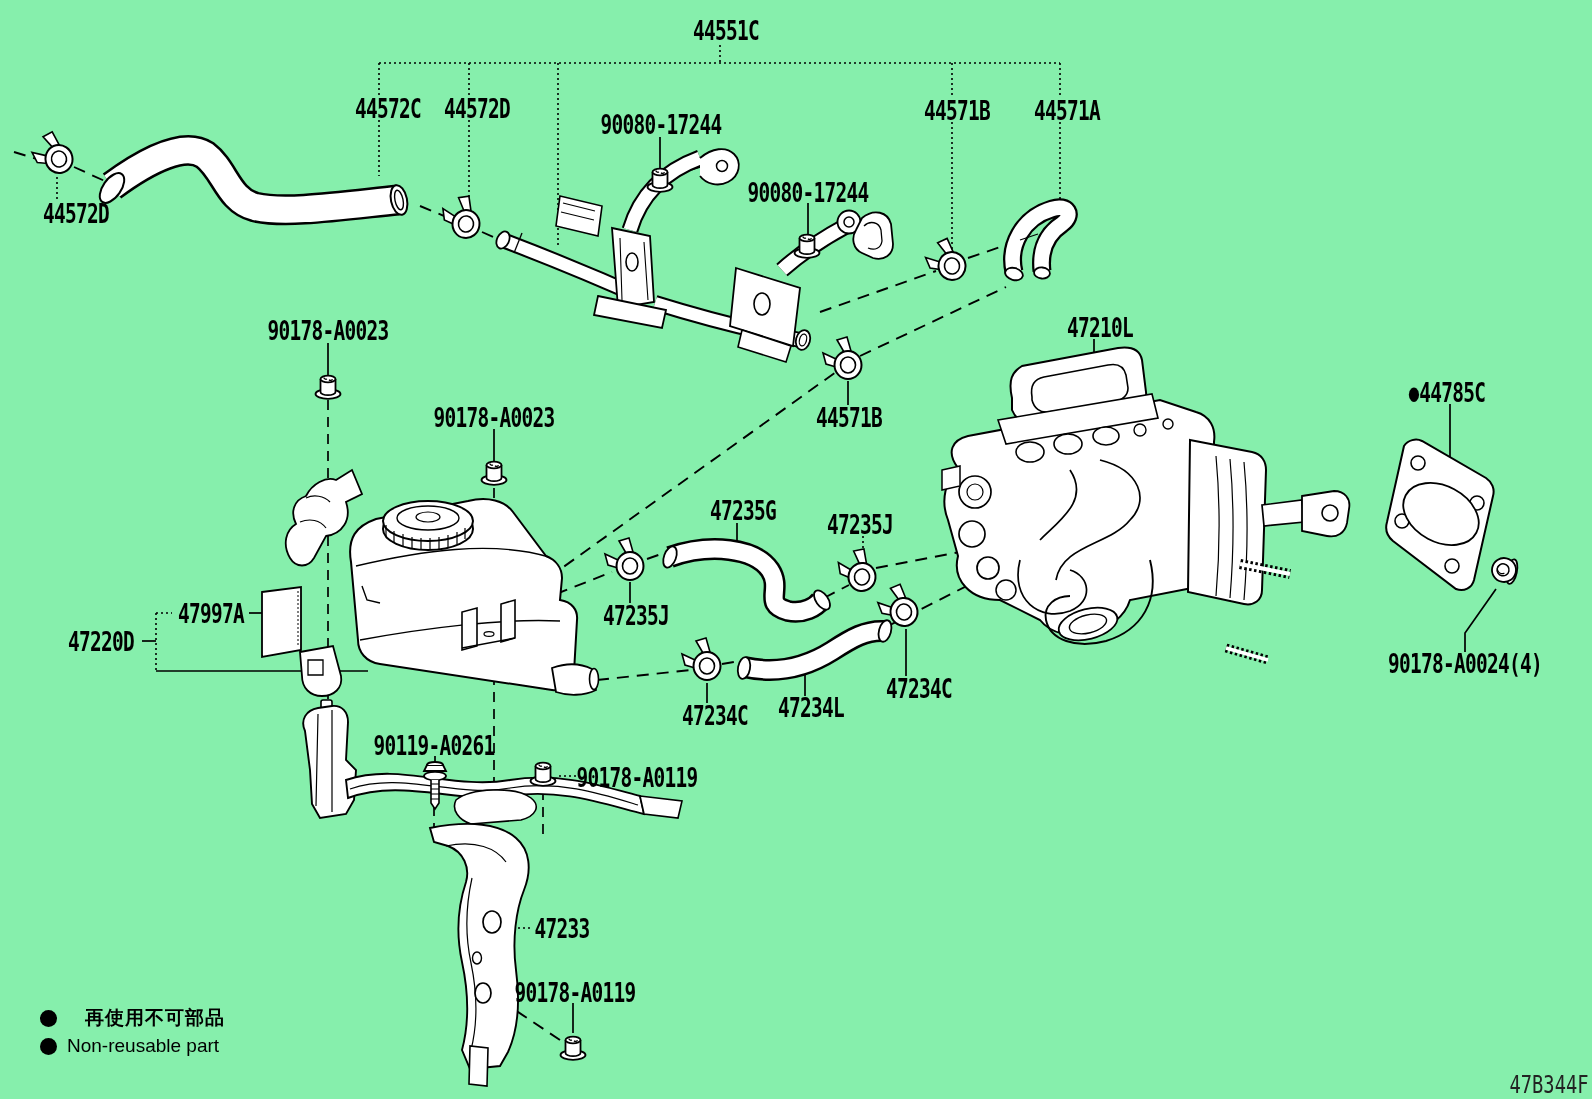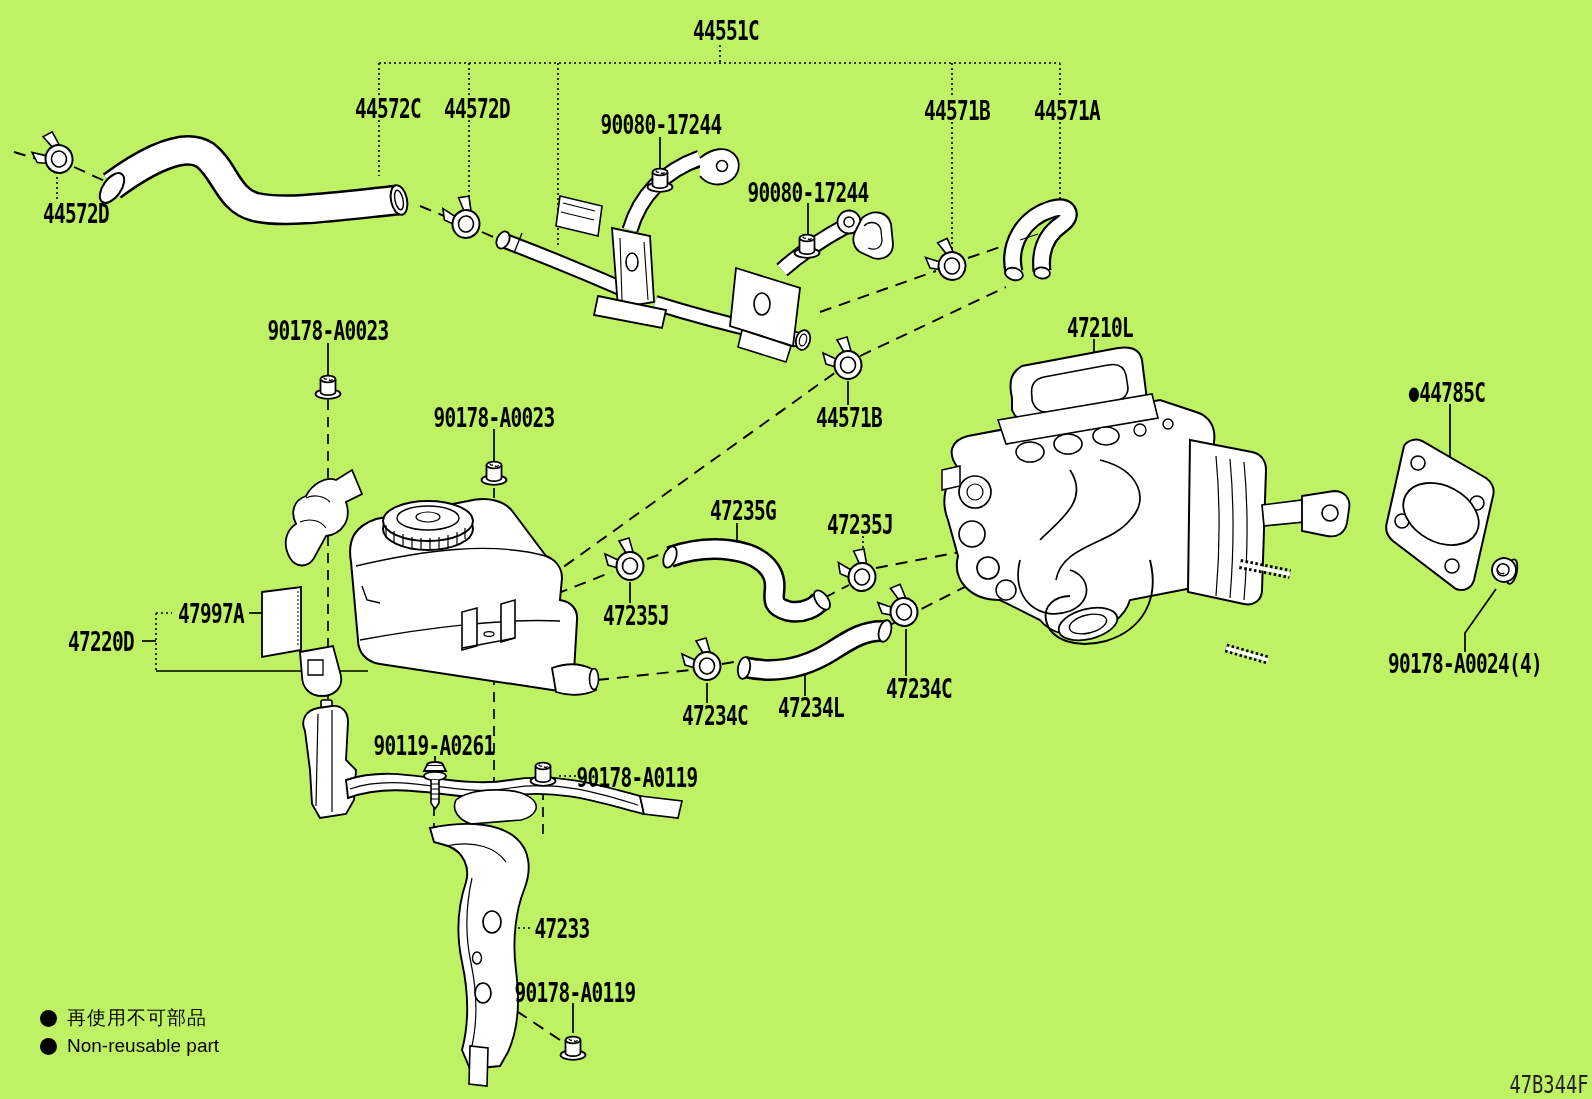--- a/index.html
+++ b/index.html
@@ -1,17 +1,17 @@
 <!DOCTYPE html>
 <html><head>
 <meta charset="utf-8">
 <style>
   html,body{margin:0;padding:0;background:#fff;}
   .stage{
-    position:relative;width:1592px;height:1099px;background:#bef264;overflow:hidden;
+    position:relative;width:1592px;height:1099px;background:#86efac;overflow:hidden;
     font-family:"DejaVu Sans Mono","Liberation Mono",monospace;
   }
   .art{position:absolute;left:0;top:0;}
   .lbl{
     position:absolute;transform:translate(-50%,-50%) scale(0.72,1);
     font-weight:bold;font-size:27px;line-height:1;color:#000;white-space:nowrap;
     letter-spacing:-1px;
   }
   .lbl .blt{font-size:24px;vertical-align:1px;margin-right:1px;}
   .code{
@@ -20,21 +20,21 @@
   }
   .legend{
     position:absolute;left:40px;top:1004px;color:#000;
     font-family:"Liberation Sans","DejaVu Sans",sans-serif;font-size:19px;
   }
   .legend .row{display:flex;align-items:center;height:28px;}
   .legend .dot{
     width:17px;height:17px;border-radius:50%;background:#000;display:inline-block;
     margin-right:10px;flex:0 0 auto;
   }
-  .legend .jp{font-weight:normal;letter-spacing:1px;}
+  .legend .jp{font-weight:bold;letter-spacing:1px;margin-left:18px;}
 </style>
 </head>
 <body>
 
 <div class="stage">
 
   <svg class="art" width="1592" height="1099" viewBox="0 0 1592 1099">
     <defs>
       <g id="clampSym">
         <path d="M-4,-13 L-11,-25 L-1,-28 L3,-14 Z" fill="#fff" stroke="#000" stroke-width="1.6"></path>

